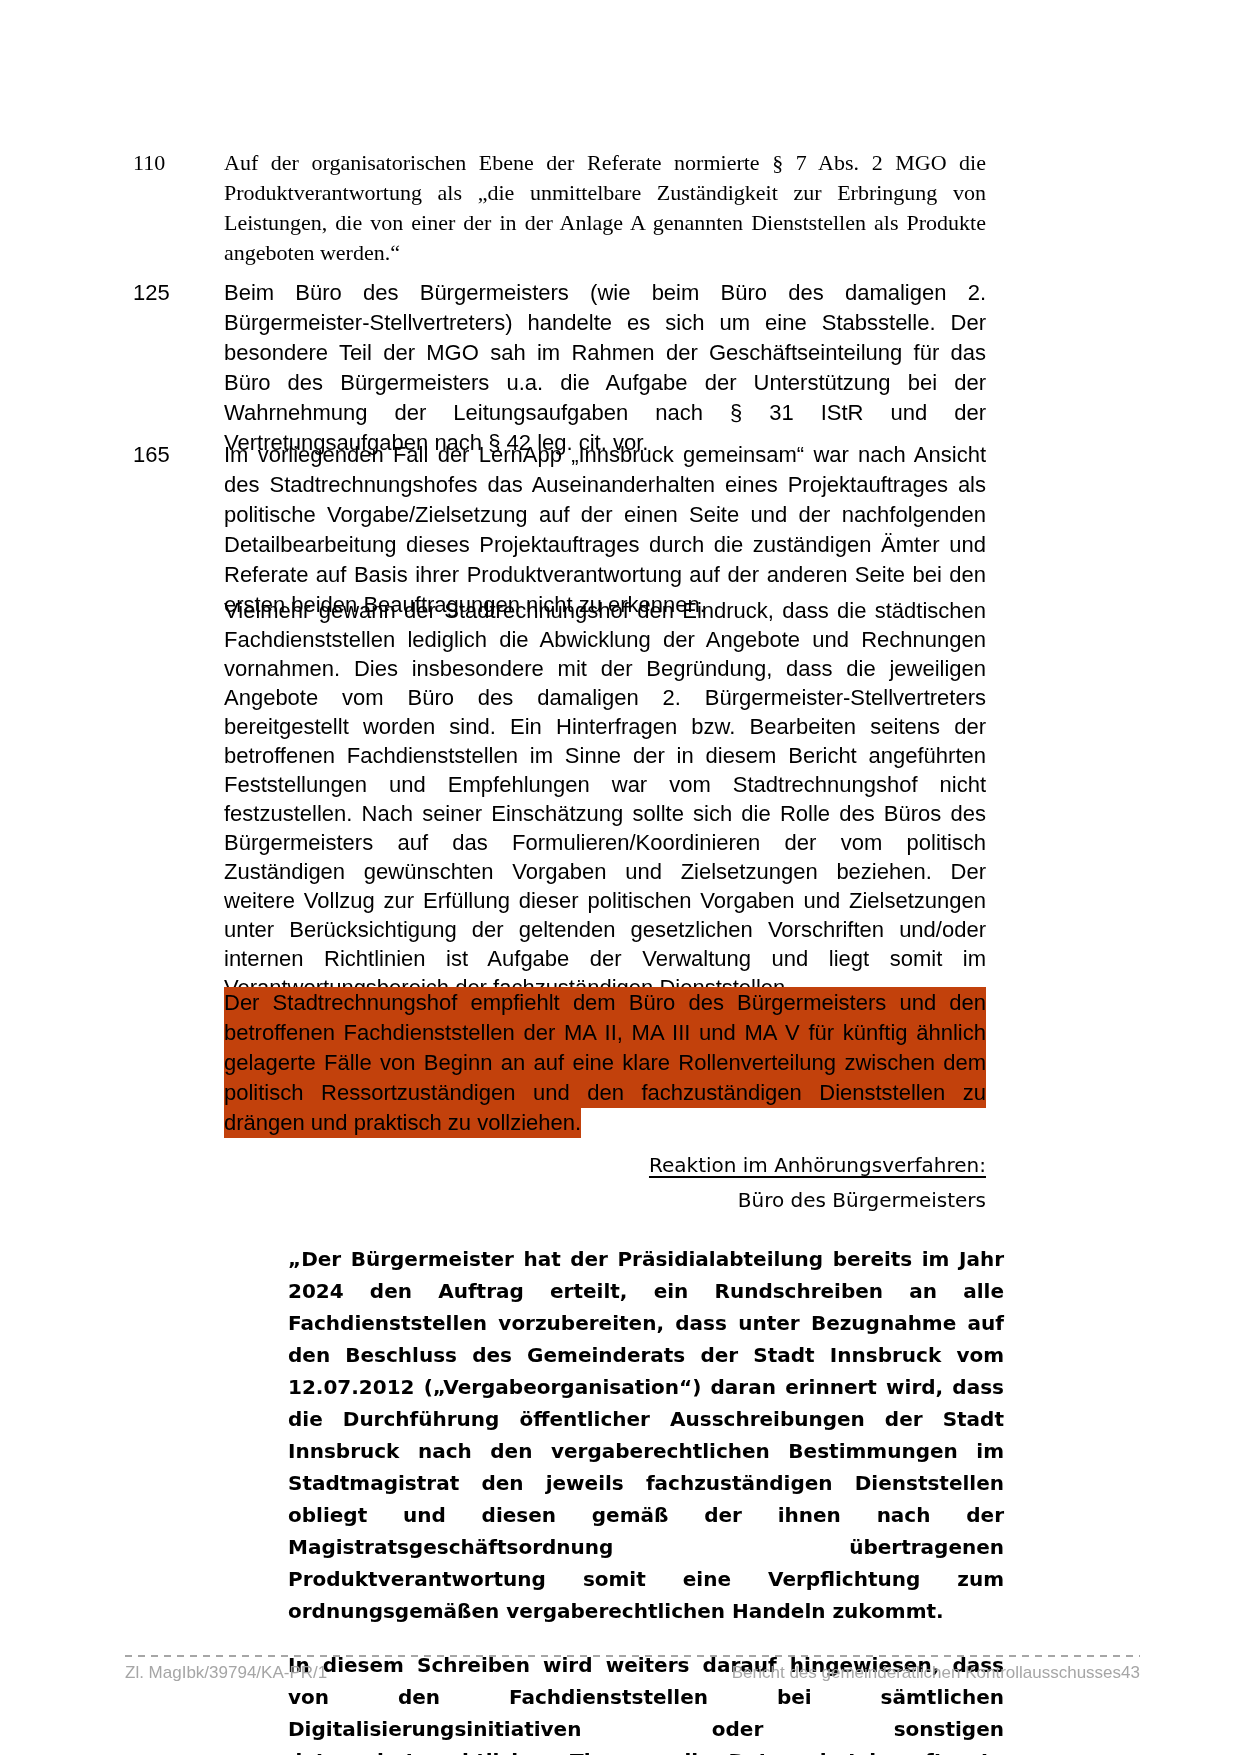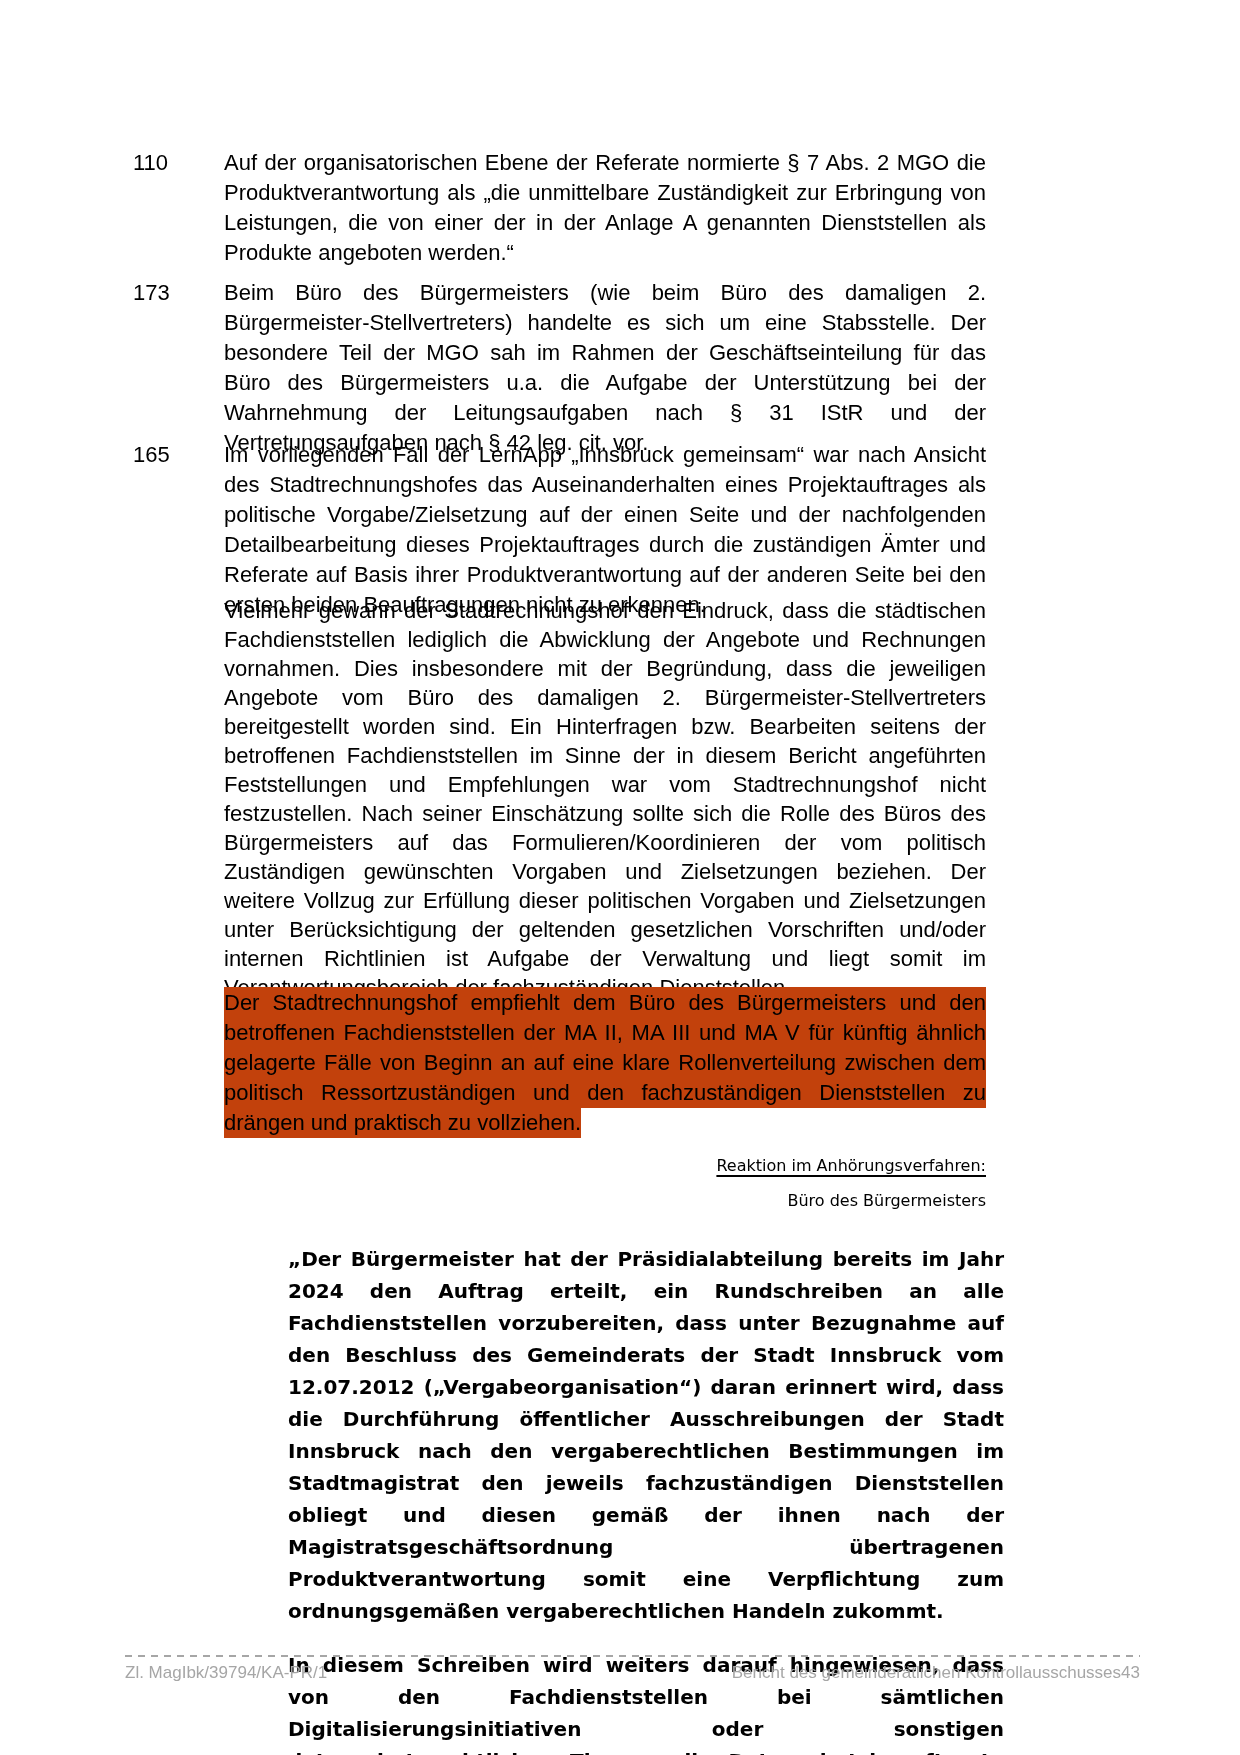--- a/index.html
+++ b/index.html
@@ -39,21 +39,21 @@
     padding:3px 0;
     -webkit-box-decoration-break:clone;
     box-decoration-break:clone;
   }
   
   .comic{
     font-family:cursive, "DejaVu Sans", sans-serif;
   }
   .reaction-heading{
     text-align:right;
-    font-size:16px;
+    font-size:20px;
     line-height:35px;
   }
   .underlined{
     text-decoration:underline;
     text-underline-offset:4px;
     text-decoration-thickness:2px;
   }
   .quote-block{
     left:288px;
     width:716px;
@@ -87,27 +87,27 @@
   }
   .footer-ref{width:255px;flex:none;}
   .footer-title{flex:1;text-align:right;}
   .footer-page{flex:none;}
 </style>
 </head>
 <body>
 
 <div class="page">
 
-  <section class="block" style="top:148px;">
+  <section class="block" style="top:148px;font-family:Liberation Serif, serif;">
     <span class="para-number">110</span>
     <p class="body-text">Auf der organisatorischen Ebene der Referate normierte § 7 Abs. 2 MGO die Produktverantwortung als „die unmittelbare Zuständigkeit zur Erbringung von Leistungen, die von einer der in der Anlage A genannten Dienststellen als Produkte angeboten werden.“</p>
   </section>
 
   <section class="block" style="top:278px;">
-    <span class="para-number">173</span>
+    <span class="para-number">125</span>
     <p class="body-text">Beim Büro des Bürgermeisters (wie beim Büro des damaligen 2. Bürgermeister-Stellvertreters) handelte es sich um eine Stabsstelle. Der besondere Teil der MGO sah im Rahmen der Geschäftseinteilung für das Büro des Bürgermeisters u.a. die Aufgabe der Unterstützung bei der Wahrnehmung der Leitungsaufgaben nach § 31 IStR und der Vertretungsaufgaben nach § 42 leg. cit. vor.</p>
   </section>
 
   <section class="block" style="top:440px;">
     <span class="para-number">165</span>
     <p class="body-text">Im vorliegenden Fall der LernApp „Innsbruck gemeinsam“ war nach Ansicht des Stadtrechnungshofes das Auseinanderhalten eines Projektauftrages als politische Vorgabe/Zielsetzung auf der einen Seite und der nachfolgenden Detailbearbeitung dieses Projektauftrages durch die zuständigen Ämter und Referate auf Basis ihrer Produktverantwortung auf der anderen Seite bei den ersten beiden Beauftragungen nicht zu erkennen.</p>
   </section>
 
   <section class="block tight" style="top:596px;">
     <p class="body-text">Vielmehr gewann der Stadtrechnungshof den Eindruck, dass die städtischen Fachdienststellen lediglich die Abwicklung der Angebote und Rechnungen vornahmen. Dies insbesondere mit der Begründung, dass die jeweiligen Angebote vom Büro des damaligen 2. Bürgermeister-Stellvertreters bereitgestellt worden sind. Ein Hinterfragen bzw. Bearbeiten seitens der betroffenen Fachdienststellen im Sinne der in diesem Bericht angeführten Feststellungen und Empfehlungen war vom Stadtrechnungshof nicht festzustellen. Nach seiner Einschätzung sollte sich die Rolle des Büros des Bürgermeisters auf das Formulieren/Koordinieren der vom politisch Zuständigen gewünschten Vorgaben und Zielsetzungen beziehen. Der weitere Vollzug zur Erfüllung dieser politischen Vorgaben und Zielsetzungen unter Berücksichtigung der geltenden gesetzlichen Vorschriften und/oder internen Richtlinien ist Aufgabe der Verwaltung und liegt somit im Verantwortungsbereich der fachzuständigen Dienststellen.</p>

